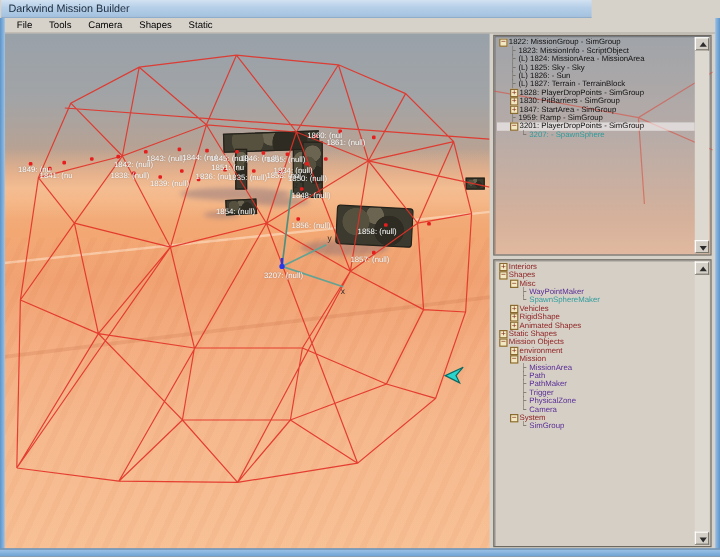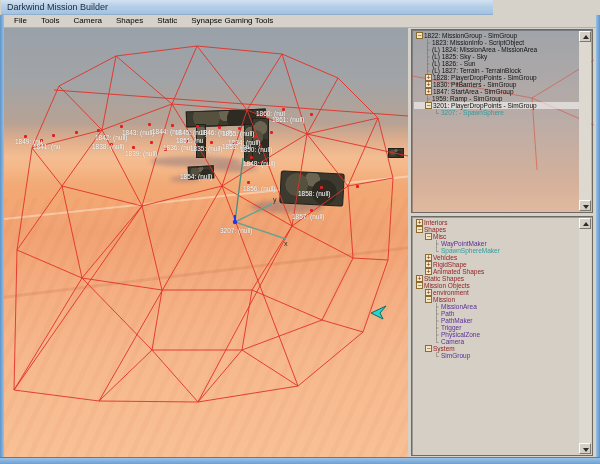--- a/index.html
+++ b/index.html
@@ -68,21 +68,20 @@
 <div class="window">
   <div class="titlebar">
     <span>Darkwind Mission Builder</span>
   </div>
   <div class="menubar">
       <span class="menu-item">File</span>
       <span class="menu-item">Tools</span>
       <span class="menu-item">Camera</span>
       <span class="menu-item">Shapes</span>
       <span class="menu-item">Static</span>
-      <span class="menu-item">Synapse Gaming Tools</span>
     </div>
 
   <div class="viewport">
     <div class="vp-haze"></div>
     <div class="ridge1"></div>
     <div class="ridge2"></div>
     <div class="vp-streaks"></div>
 
     <div class="shadow" style="left:146px;top:128px;width:92px;height:11px;"></div>
     <div class="shadow" style="left:206px;top:136px;width:48px;height:8px;"></div>

